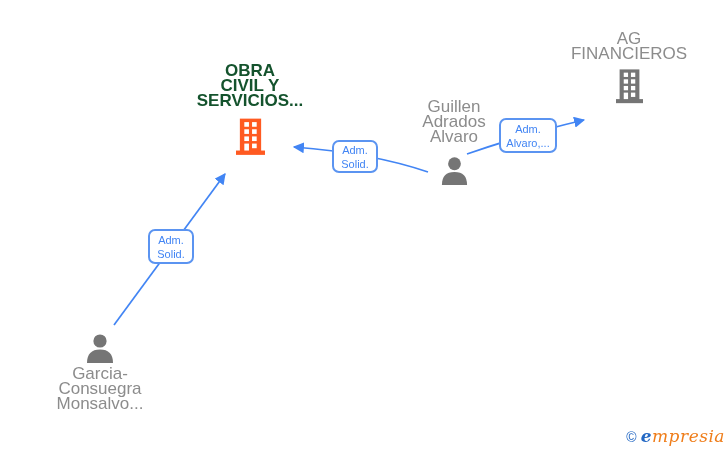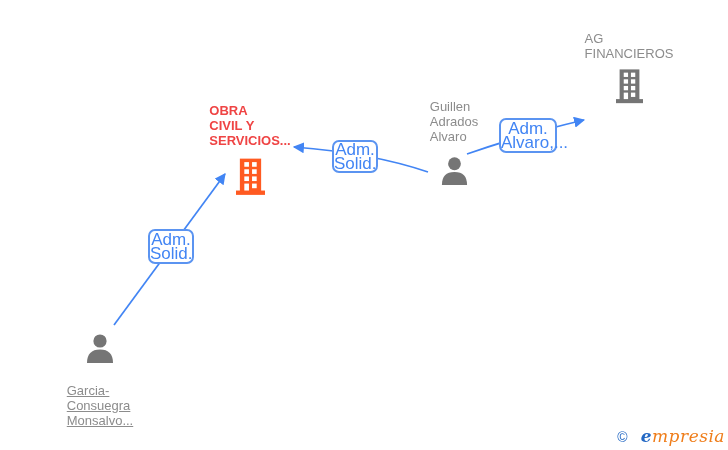--- a/index.html
+++ b/index.html
@@ -19,49 +19,50 @@
   }
   .node {
     position: absolute;
     display: flex;
     flex-direction: column;
     align-items: center;
     z-index: 2;
     cursor: pointer;
   }
   .node-label {
-    font-size: 13px;
+    font-size: 17px;
     line-height: 15px;
+    text-align: center;
     color: #8c8c8c;
     white-space: nowrap;
   }
   .node-label span { display: block; }
-  .node-label.focal { font-weight: bold; color: #ef4444; margin-top: 40px; }
+  .node-label.focal { font-weight: bold; color: #14532d; }
   .node-icon { display: block; }
   .icon-orange { color: #ff5a21; }
   .icon-gray { color: #757575; }
 
   #node-obra   { left: 185px; top: 63px;  width: 130px; }
   #node-obra .node-icon { margin-top: 10px; }
   #node-ag     { left: 564px; top: 31px;  width: 130px; }
   #node-ag .node-icon { margin-top: 8px; }
   #node-guillen{ left: 394px; top: 99px;  width: 120px; }
   #node-guillen .node-icon { margin-top: 12px; }
   #node-garcia { left: 35px;  top: 333px; width: 130px; }
-  #node-garcia .node-label { margin-top: 18px; text-decoration: underline; }
+  #node-garcia .node-label { margin-top: 1px; }
 
   .edge-label {
     position: absolute;
     z-index: 3;
     box-sizing: border-box;
     background: #ffffff;
     border: 2px solid #5b94f1;
     border-radius: 7px;
     color: #4285f4;
-    font-size: 17px;
+    font-size: 11px;
     line-height: 14px;
     text-align: center;
     display: flex;
     flex-direction: column;
     justify-content: center;
     cursor: pointer;
   }
   .edge-label span { display: block; }
   #edge-label-0 { left: 148px; top: 229px; width: 46px; height: 35px; }
   #edge-label-1 { left: 332px; top: 140px; width: 46px; height: 33px; }
@@ -80,21 +81,20 @@
   .wm-copy {
     color: #2368c4;
     font-size: 14px;
     font-family: "Liberation Sans", sans-serif;
   }
   .wm-brand {
     font-family: "DejaVu Serif", serif;
     font-style: italic;
     font-size: 17px;
     letter-spacing: 0.5px;
-    margin-left: 9px;
   }
   .wm-e    { color: #2368c4; font-weight: bold; }
   .wm-rest { color: #ef7d1a; }
 </style>
 </head>
 <body>
 
 <div class="canvas">
 
   <svg class="edges-layer">

